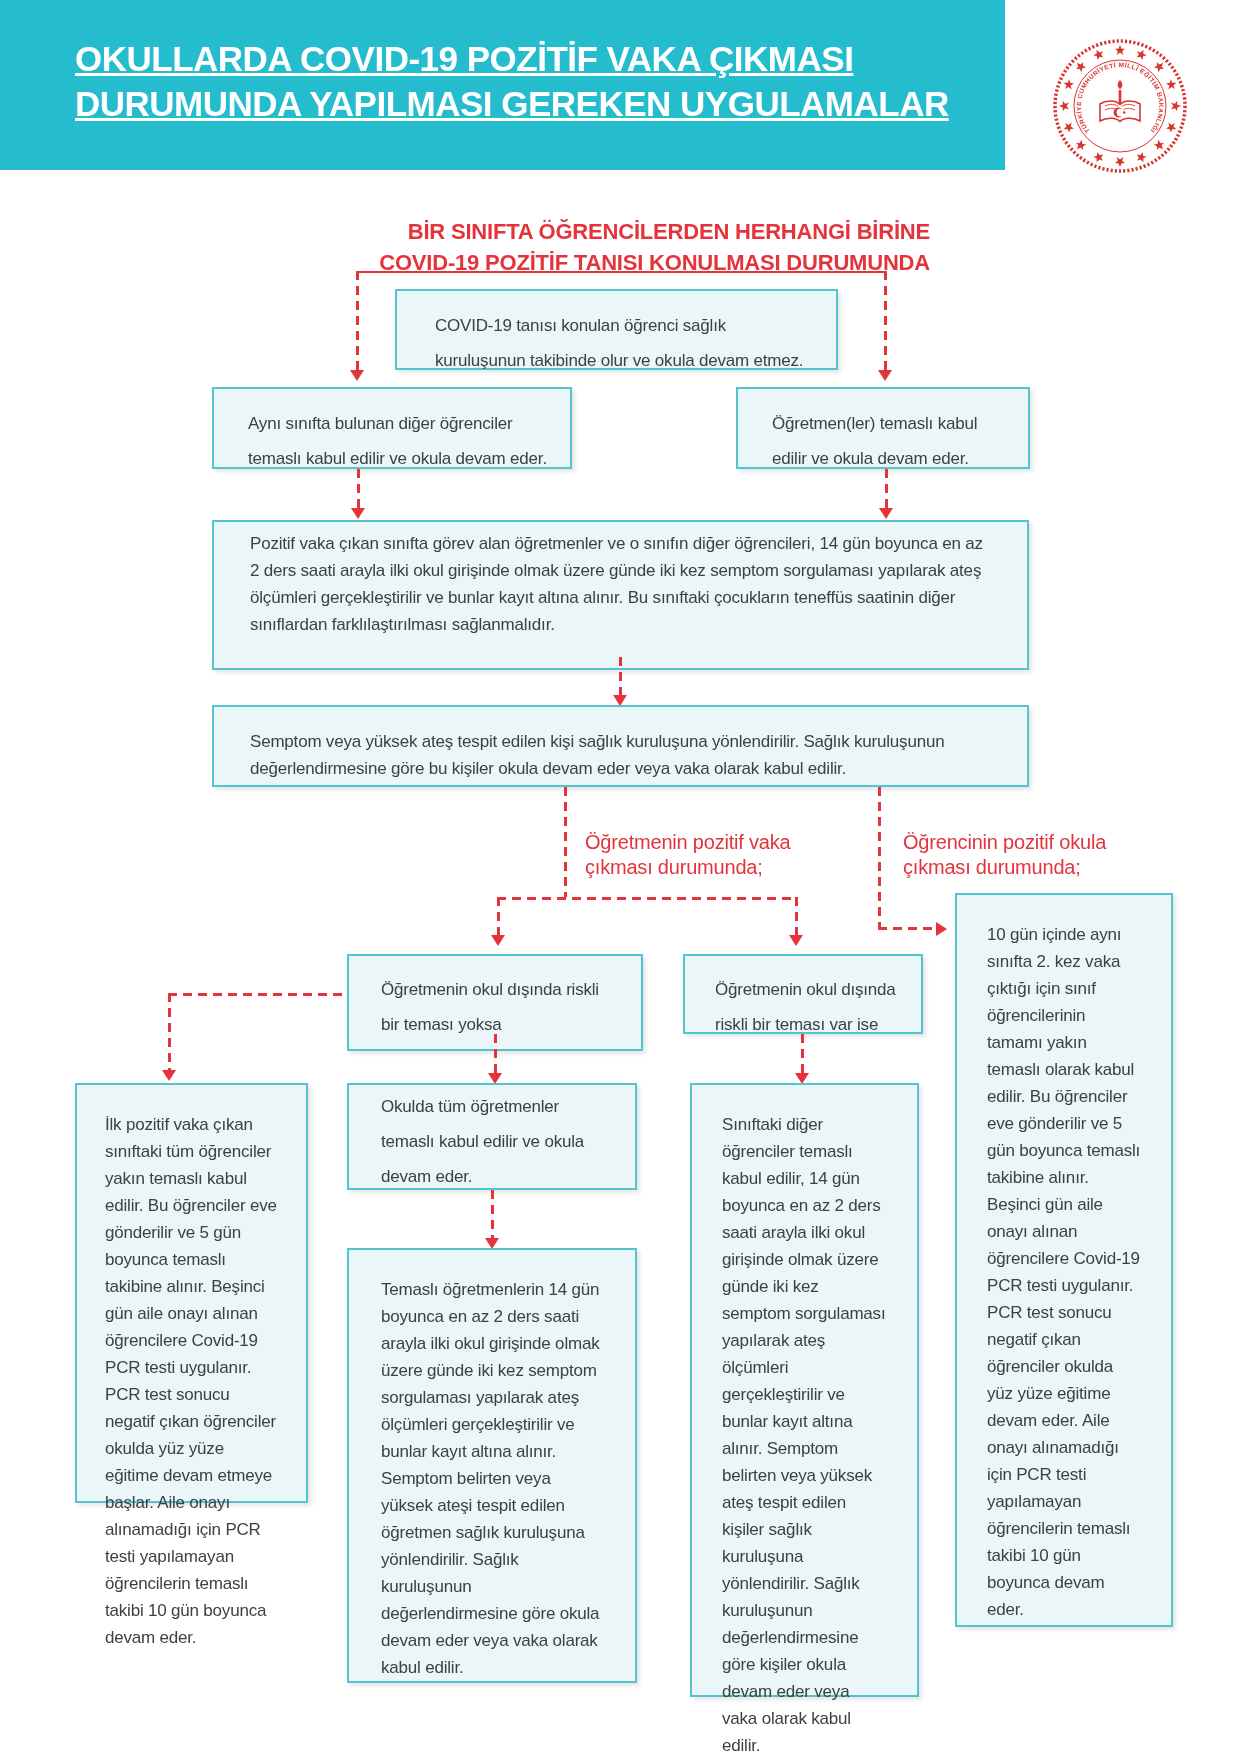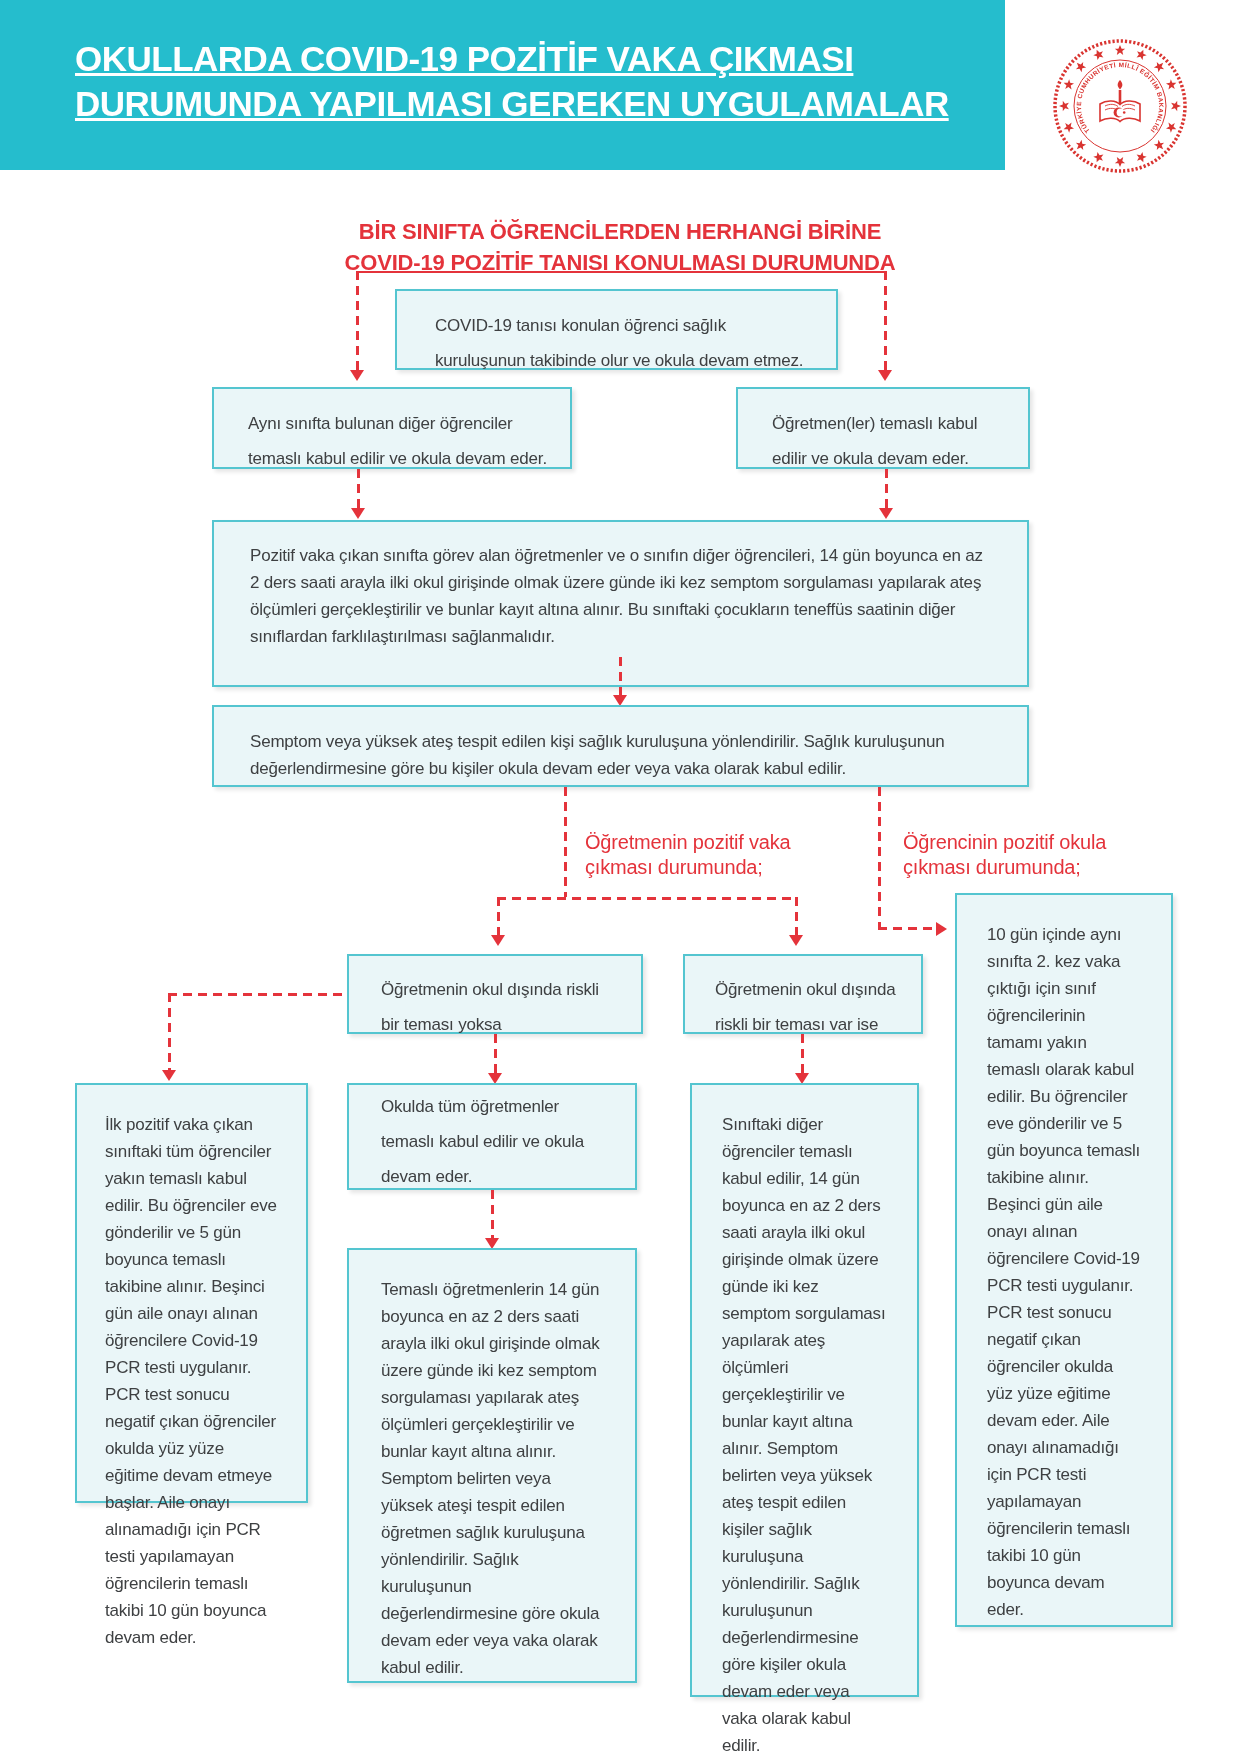--- a/index.html
+++ b/index.html
@@ -10,21 +10,21 @@
   #canvas{
     position:relative;width:1241px;height:1754px;background:#fff;overflow:hidden;
     font-family:"Liberation Sans","DejaVu Sans",sans-serif;color:var(--text);
   }
   .abs{position:absolute;}
   
   .band{left:0;top:0;width:1005px;height:170px;background:var(--teal);}
   .title{left:75px;top:36px;width:900px;color:#fff;font-weight:bold;
          font-size:35px;line-height:45px;letter-spacing:-0.5px;text-decoration:underline;}
   
-  .flow-heading{left:310px;top:216px;width:620px;text-align:center;color:var(--red);
+  .flow-heading{left:310px;top:216px;width:620px;text-align:right;color:var(--red);
                 font-weight:bold;font-size:22px;line-height:31px;letter-spacing:-0.2px;}
   .branch-label{color:var(--red);font-size:20px;line-height:25px;letter-spacing:-0.2px;}
   
   .node{background:var(--box-fill);border:2px solid var(--box-border);
         box-sizing:border-box;box-shadow:3px 3px 4px rgba(0,0,0,0.10);
         font-size:17px;line-height:27px;letter-spacing:-0.2px;color:var(--text);}
   .node p{margin:8px;}
   
   .hsolid{height:2px;background:var(--red);}
   .vdash{width:3px;background-image:repeating-linear-gradient(to bottom,
@@ -111,21 +111,21 @@
   <div class="abs node" style="left:212px;top:387px;width:360px;height:82px;padding:13px 8px 0 26px">
     <p>Aynı sınıfta bulunan diğer öğrenciler</p>
     <p>temaslı kabul edilir ve okula devam eder.</p>
   </div>
 
   <div class="abs vdash" style="left:357px;top:469px;height:39px"></div>
   <div class="abs ah-down" style="left:351px;top:508px"></div>
   <div class="abs vdash" style="left:885px;top:469px;height:39px"></div>
   <div class="abs ah-down" style="left:879px;top:508px"></div>
 
-  <div class="abs node" style="left:212px;top:520px;width:817px;height:167px;padding:12px 28px 0 28px">
+  <div class="abs node" style="left:212px;top:520px;width:817px;height:150px;padding:0 28px 0 28px">
     <p>Pozitif vaka çıkan sınıfta görev alan öğretmenler ve o sınıfın diğer öğrencileri, 14 gün boyunca en az 2 ders saati arayla ilki okul girişinde olmak üzere günde iki kez semptom sorgulaması yapılarak ateş ölçümleri gerçekleştirilir ve bunlar kayıt altına alınır. Bu sınıftaki çocukların teneffüs saatinin diğer sınıflardan farklılaştırılması sağlanmalıdır.</p>
   </div>
 
   <div class="abs vdash" style="left:619px;top:657px;height:38px"></div>
   <div class="abs ah-down" style="left:613px;top:695px"></div>
 
   <div class="abs node" style="left:212px;top:705px;width:817px;height:82px;padding:13px 28px 0 28px">
     <p>Semptom veya yüksek ateş tespit edilen kişi sağlık kuruluşuna yönlendirilir. Sağlık kuruluşunun değerlendirmesine göre bu kişiler okula devam eder veya vaka olarak kabul edilir.</p>
   </div>
 
@@ -141,21 +141,21 @@
   </div>
 
   <div class="abs vdash" style="left:878px;top:787px;height:143px"></div>
   <div class="abs hdash" style="left:878px;top:927px;width:58px"></div>
   <div class="abs ah-right" style="left:936px;top:922px"></div>
   <div class="abs branch-label" style="left:903px;top:830px">
     <div>Öğrencinin pozitif okula</div>
     <div>çıkması durumunda;</div>
   </div>
 
-  <div class="abs node" style="left:347px;top:954px;width:296px;height:80px;padding:12px 8px 0 24px">
+  <div class="abs node" style="left:347px;top:954px;width:296px;height:97px;padding:12px 8px 0 24px">
     <p>Öğretmenin okul dışında riskli</p>
     <p>bir teması yoksa</p>
   </div>
   <div class="abs node" style="left:683px;top:954px;width:240px;height:80px;padding:12px 6px 0 22px">
     <p>Öğretmenin okul dışında</p>
     <p>riskli bir teması var ise</p>
   </div>
 
   <div class="abs hdash" style="left:168px;top:993px;width:179px"></div>
   <div class="abs vdash" style="left:168px;top:993px;height:77px"></div>

